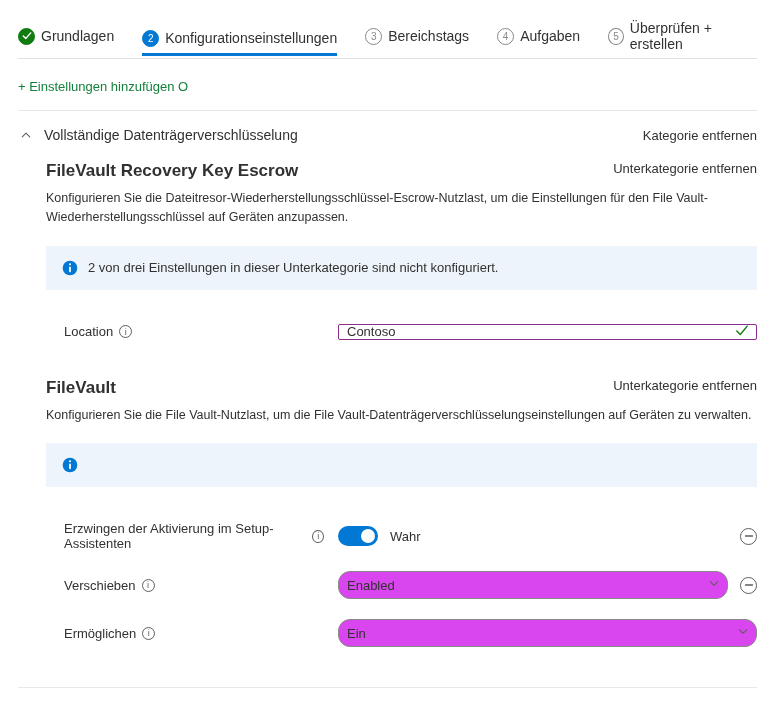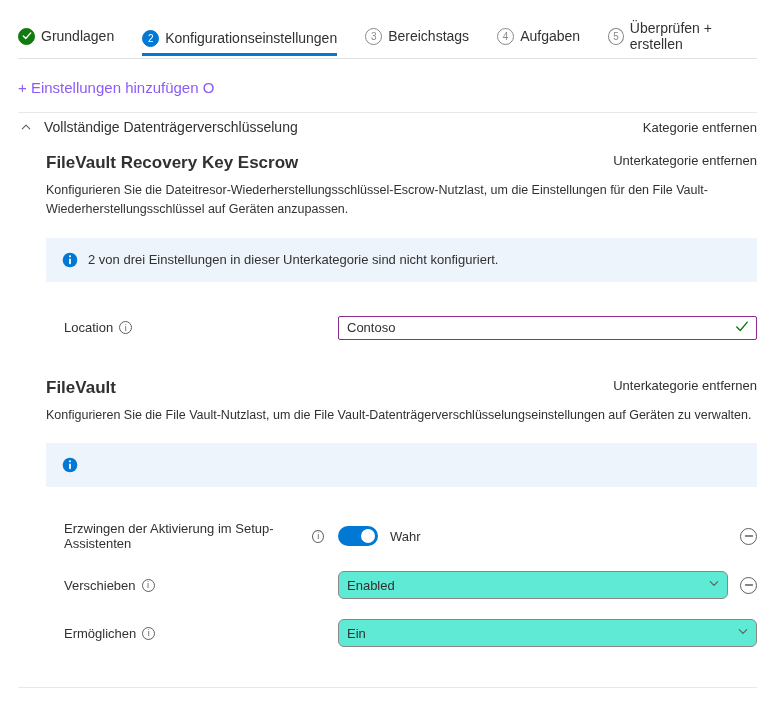--- a/index.html
+++ b/index.html
@@ -47,33 +47,33 @@
     .step .step-label { color:#323130; }
     .step.pending .step-label { color:#323130; }
 
     
     .add-row {
       margin-top: 20px;
       padding-bottom: 16px;
       border-bottom: 1px solid #e8e8e8;
     }
     .add-link {
-      color:#8b5cf6;
-      font-size:15px;
+      color:#15803d;
+      font-size:13px;
       cursor:pointer;
       display:inline-flex;
       align-items:center;
       gap:4px;
     }
 
     
     .cat-row {
       display:flex;
       align-items:center;
-      margin-top:6px;
+      margin-top:16px;
     }
     .chevron {
       width:16px; height:16px;
       display:inline-flex; align-items:center; justify-content:center;
       margin-right:10px;
       color:#605e5c;
     }
     .cat-title { font-size:14px; }
     .spacer { flex:1; }
     .remove-link {
@@ -138,41 +138,41 @@
       border-radius:50%;
       font-size:9px;
       display:flex;align-items:center;justify-content:center;
       color:#605e5c;
     }
     .setting-ctrl { flex:1; display:flex; align-items:center; gap:12px; }
     .input-ok {
       width:100%;
       border:1px solid #8c2c8c;
       border-radius:2px;
-      height:24px;
+      height:16px;
       padding:0 30px 0 8px;
       font-size:13px;
       color:#323130;
       position:relative;
     }
     .input-ok-wrap { position:relative; width:100%; max-width:420px; }
     .input-ok-wrap .check {
       position:absolute; right:8px; top:50%; transform:translateY(-50%);
       color:#107c10;
     }
     .select {
       width:100%;
       max-width:420px;
       border:1px solid #8a8886;
-      border-radius:6px;
+      border-radius:12px;
       height:28px;
       padding:0 30px 0 8px;
       font-size:13px;
       color:#323130;
-      background:#5eead4;
+      background:#d946ef;
       appearance:none;
       position:relative;
     }
     .select-wrap { position:relative; width:100%; max-width:420px; }
     .select-wrap .caret {
       position:absolute; right:8px; top:50%; transform:translateY(-50%);
       color:#605e5c; pointer-events:none;
     }
 
     

